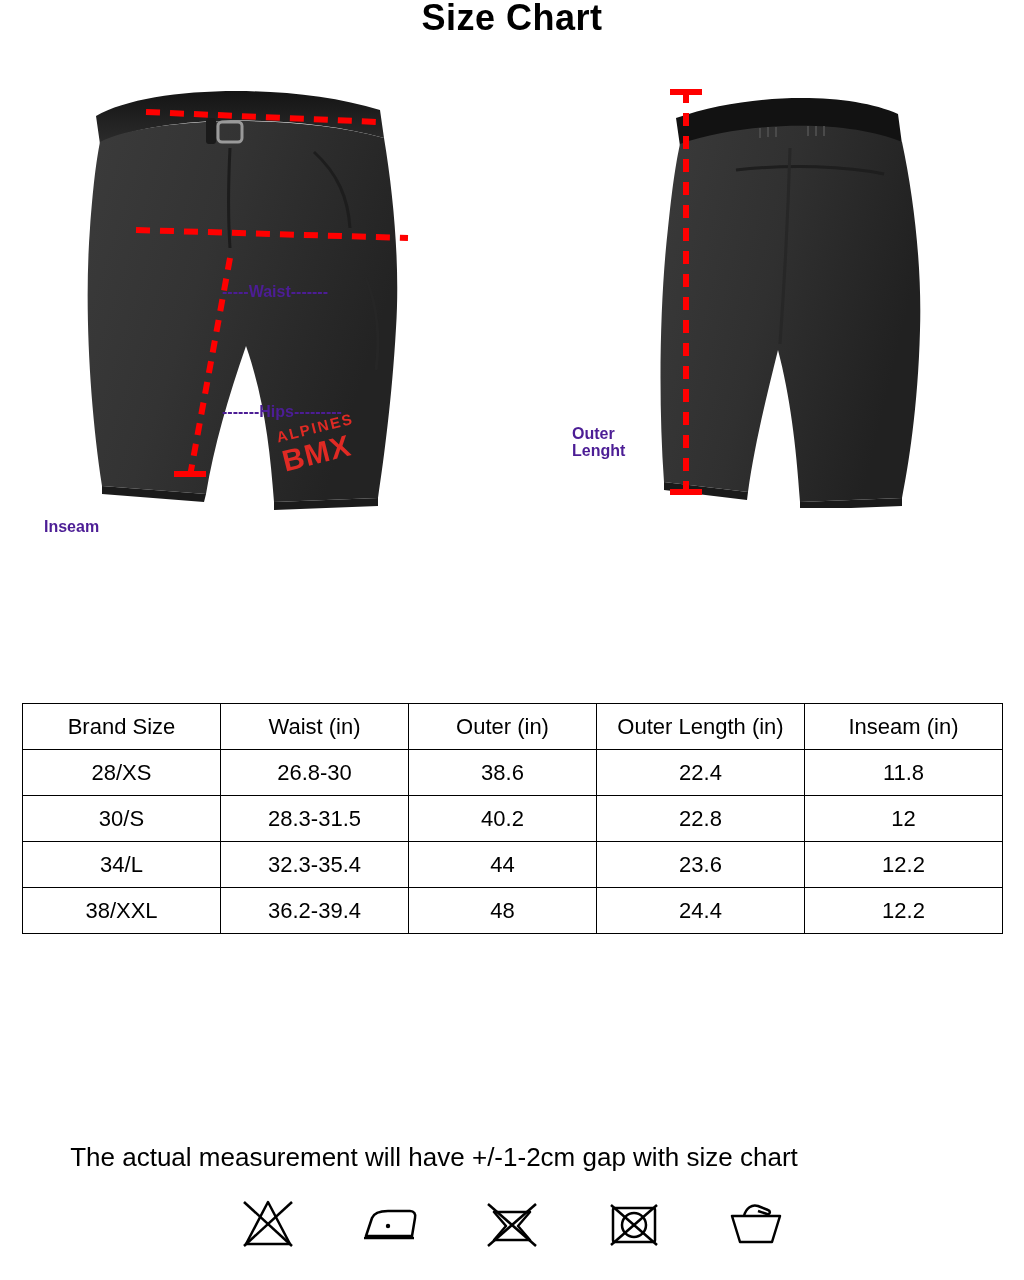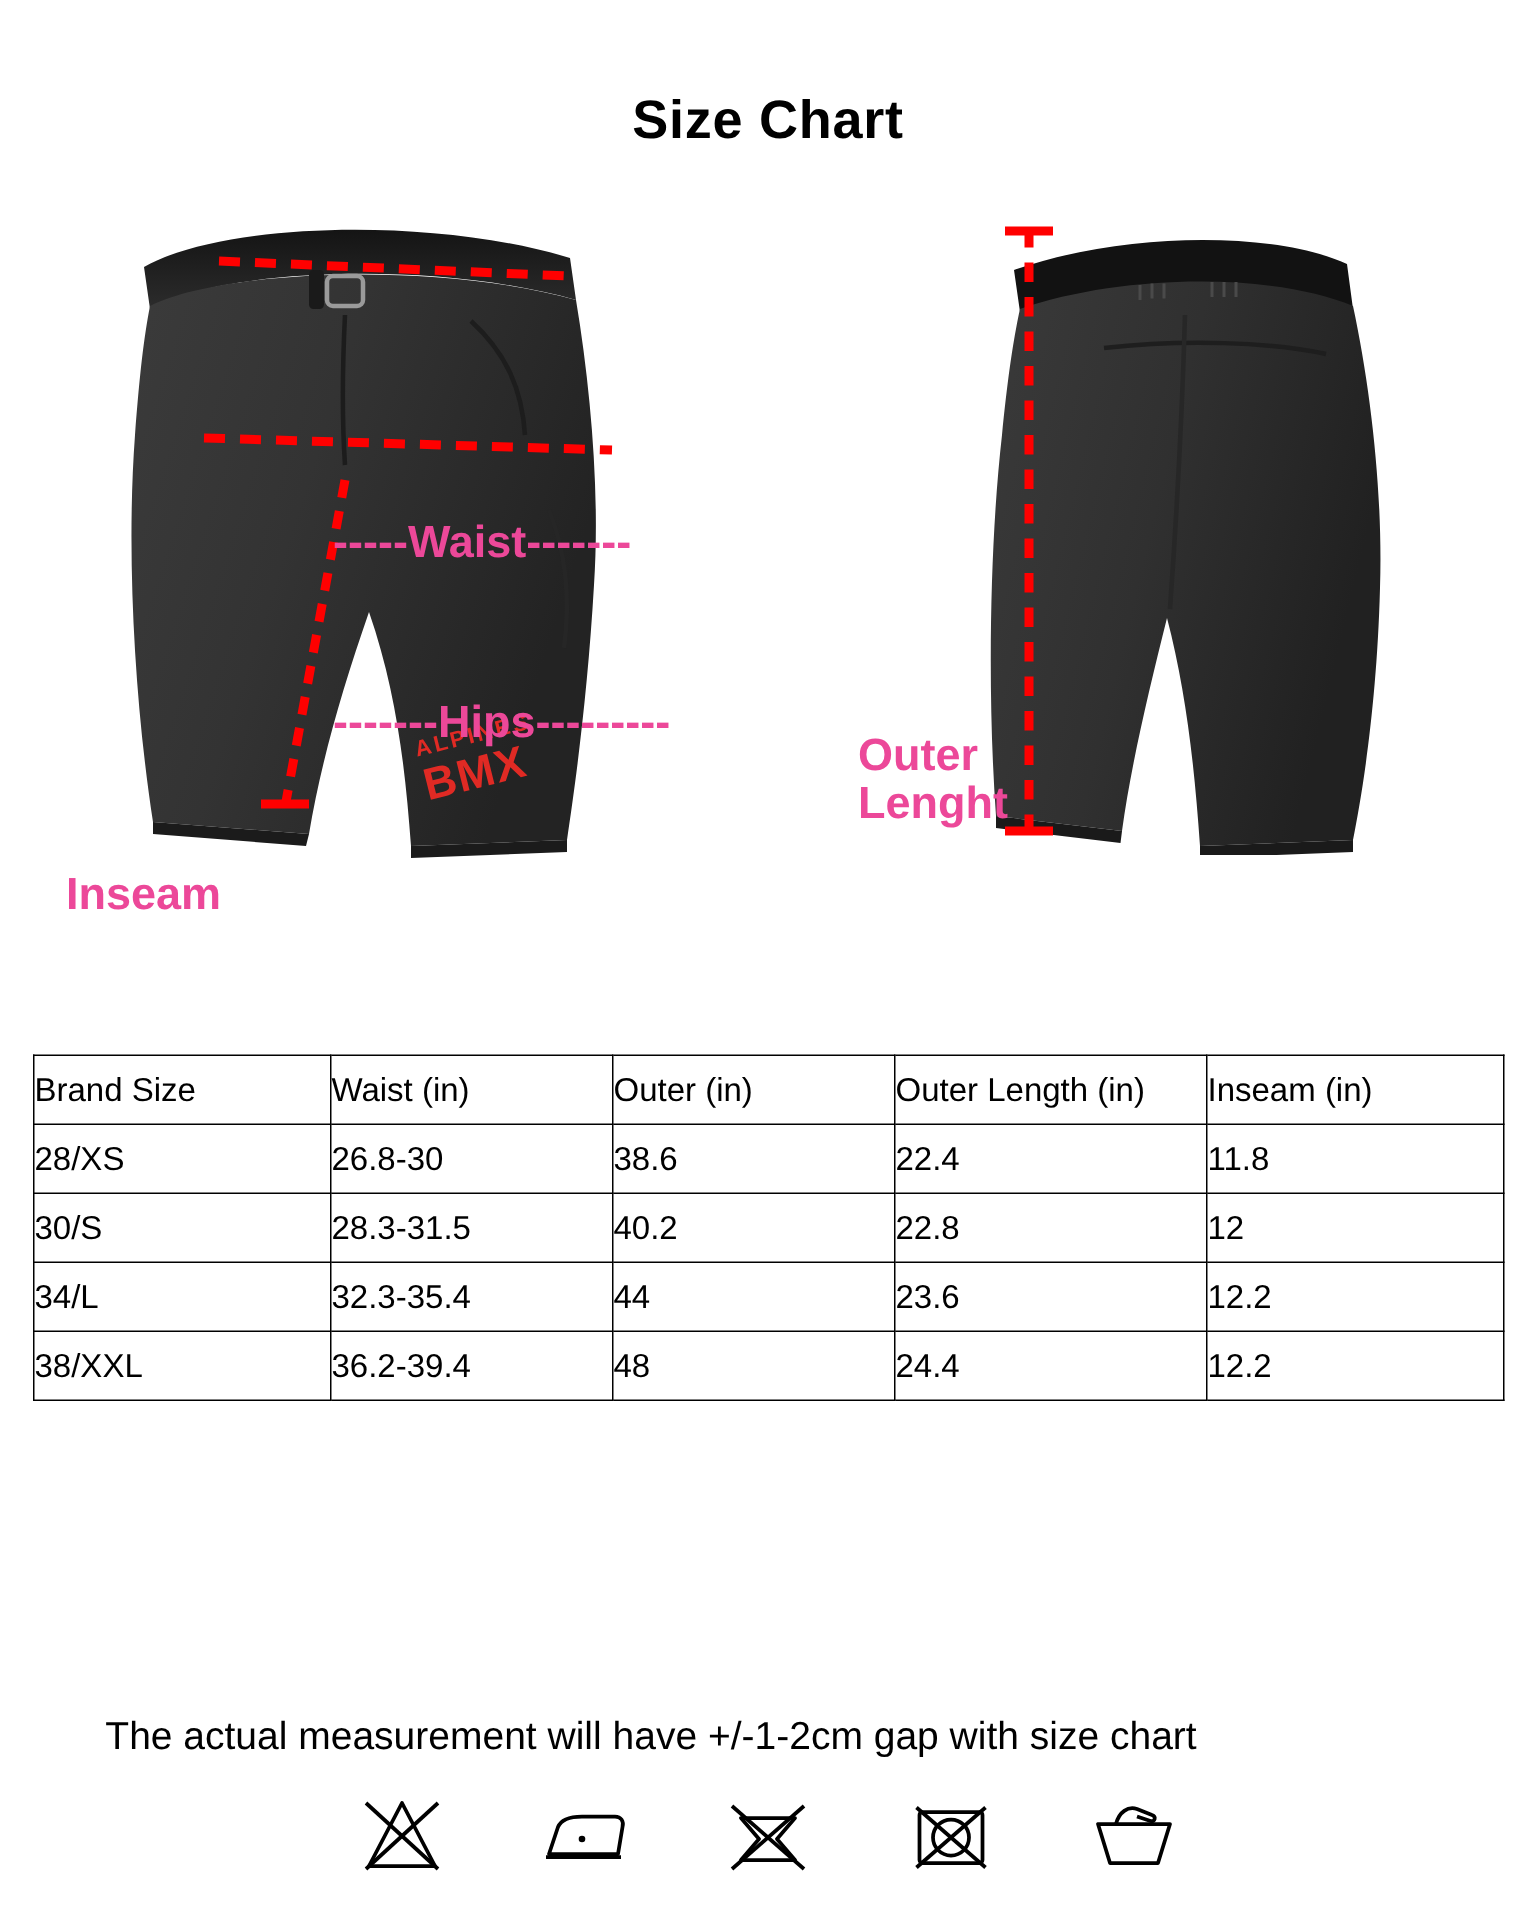--- a/index.html
+++ b/index.html
@@ -20,21 +20,20 @@
     height: 1280px;
     position: relative;
   }
 
   
   .title {
     text-align: center;
     font-size: 36px;
     font-weight: bold;
     letter-spacing: 0.5px;
-    padding-top: 62px;
     line-height: 1;
   }
 
   
   .illustrations {
     position: relative;
     height: 500px;
     margin-top: 20px;
   }
 
@@ -49,23 +48,23 @@
     position: absolute;
     left: 640px;
     top: 22px;
     width: 320px;
     height: 430px;
   }
 
   
   .ann {
     position: absolute;
-    color: #ec4899;
+    color: #4c1d95;
     font-weight: bold;
-    font-size: 30px;
+    font-size: 16px;
     font-family: "Liberation Sans", sans-serif;
     white-space: pre;
     line-height: 1.05;
   }
   .ann-waist { left: 222px; top: 228px; }
   .ann-hips  { left: 222px; top: 348px; }
   .ann-inseam{ left: 44px;  top: 463px; text-align: right; }
   .ann-outer { left: 572px; top: 370px; text-align: left; width: 108px; }
 
   
@@ -75,20 +74,21 @@
     top: 703px;
     width: 980px;
   }
   table.size-table {
     border-collapse: collapse;
     width: 980px;
     table-layout: fixed;
   }
   table.size-table td, table.size-table th {
     border: 1px solid #000;
+    text-align: center;
     font-size: 22px;
     font-weight: normal;
     height: 45px;
     padding: 0;
     font-family: "Liberation Sans", sans-serif;
   }
   table.size-table thead td {
     font-size: 22px;
   }
   col.c1 { width: 198px; }

